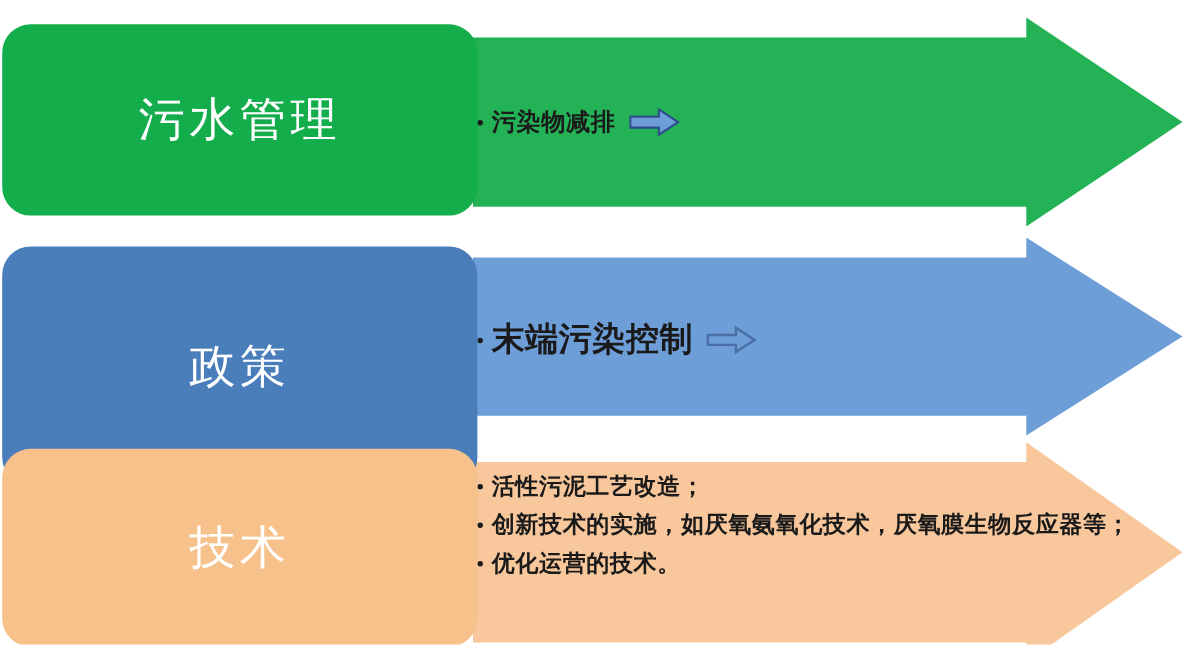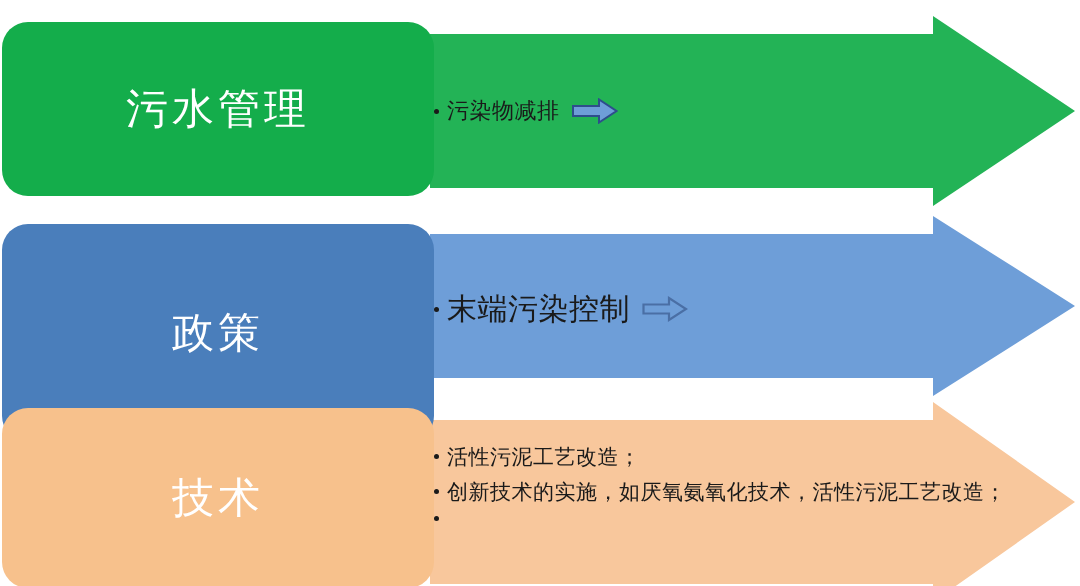--- a/index.html
+++ b/index.html
@@ -78,20 +78,21 @@
     display: inline-block;
     width: 5px;
     height: 5px;
     border-radius: 50%;
     background: #1a1a1a;
     margin-right: 8px;
     flex: 0 0 auto;
   }
   .bullet-text {
     letter-spacing: 0.5px;
+    font-weight: bold;
   }
   .inline-arrow {
     display: inline-block;
     margin: 0 12px;
     flex: 0 0 auto;
     line-height: 0;
   }
 
   
   .row-goal .arrow-content { font-size: 22px; }
@@ -152,28 +153,29 @@
   <div class="row row-tech" style="top:398px;height:188px;">
 
     <svg class="arrow-svg" width="650" height="215" viewBox="0 0 650 215" style="top:4px;">
       <polygon points="0,18 503,18 503,0 645,100 503,200 503,182 0,182" fill="#F8C79C"></polygon>
     </svg>
 
     <div class="label-box" style="top:10px;height:180px;width:432px;background:#F7C18C;">
       <div class="label-line">技术</div>
     </div>
 
-    <div class="arrow-content" style="left:434px;top:48px;">
+    <div class="arrow-content" style="left:434px;top:34px;">
       <div class="bullet-line">
         <span class="bullet-dot"></span>
         <span class="bullet-text">活性污泥工艺改造；</span>
       </div>
       <div class="bullet-line">
         <span class="bullet-dot"></span>
-        <span class="bullet-text">创新技术的实施，如厌氧氨氧化技术，活性污泥工艺改造；</span>
+        <span class="bullet-text">创新技术的实施，如厌氧氨氧化技术，厌氧膜生物反应器等；</span>
       </div>
       <div class="bullet-line">
         <span class="bullet-dot"></span>
+        <span class="bullet-text">优化运营的技术。</span>
       </div>
     </div>
   </div>
 
 </div>
 
 </body></html>

